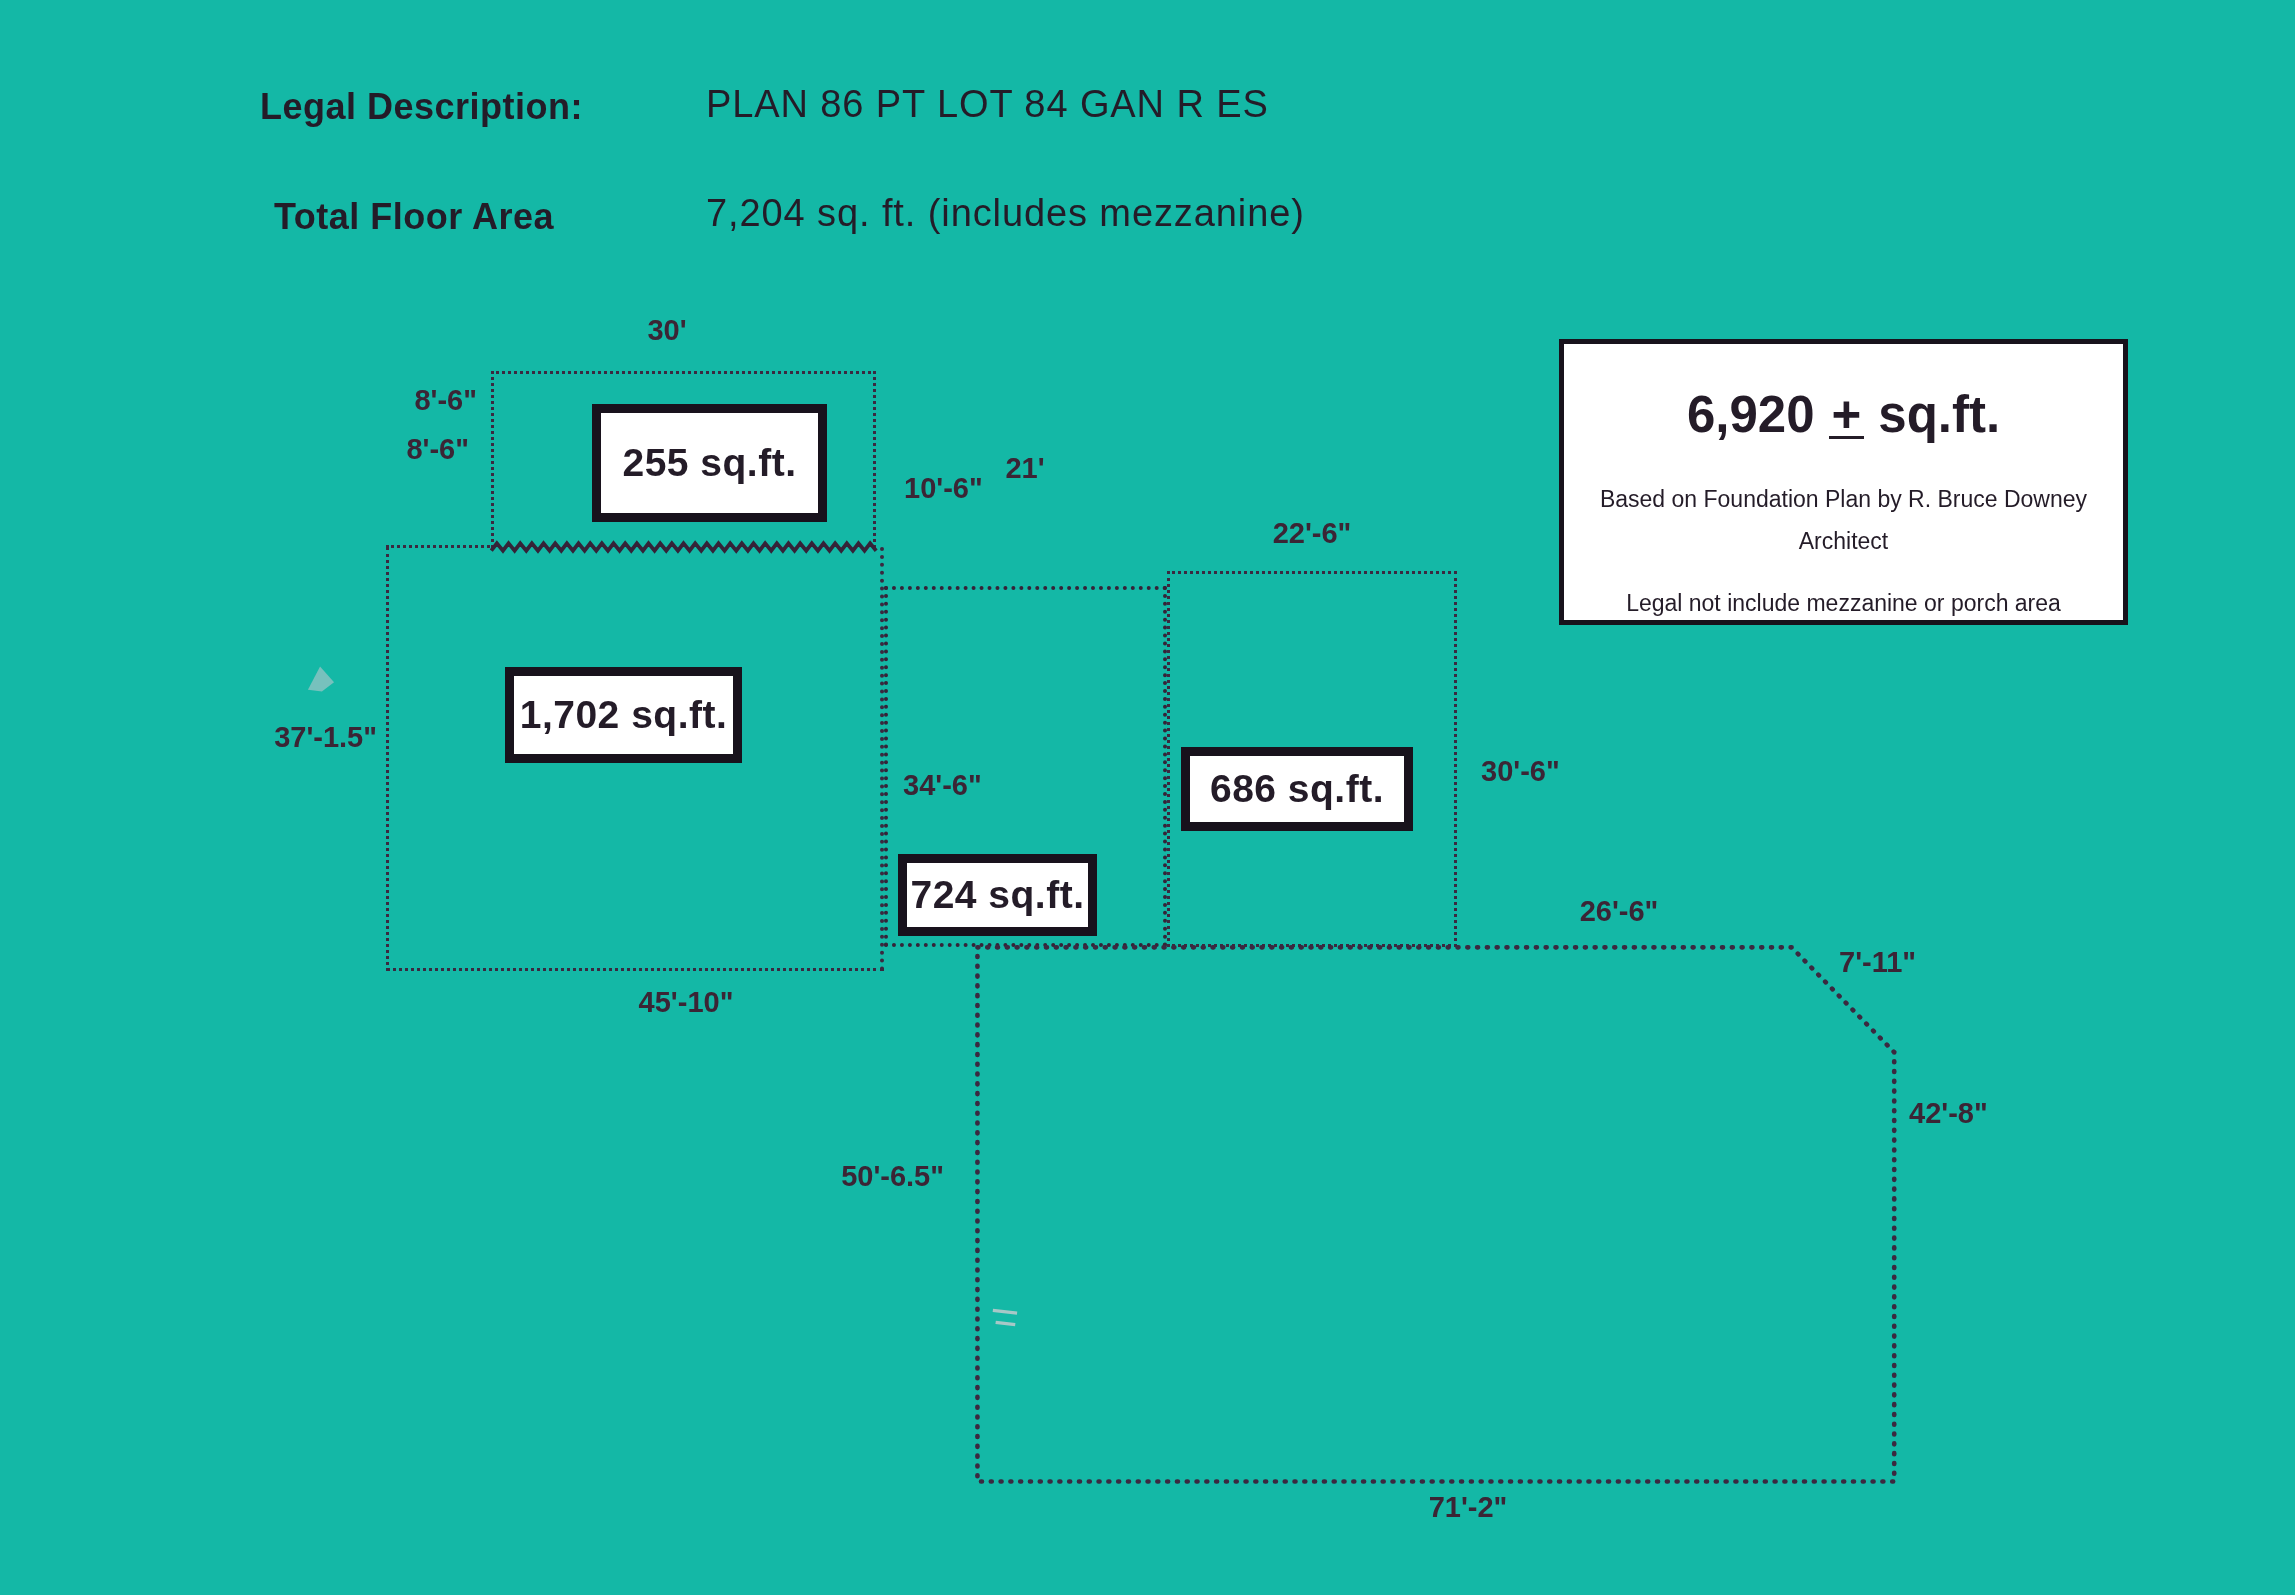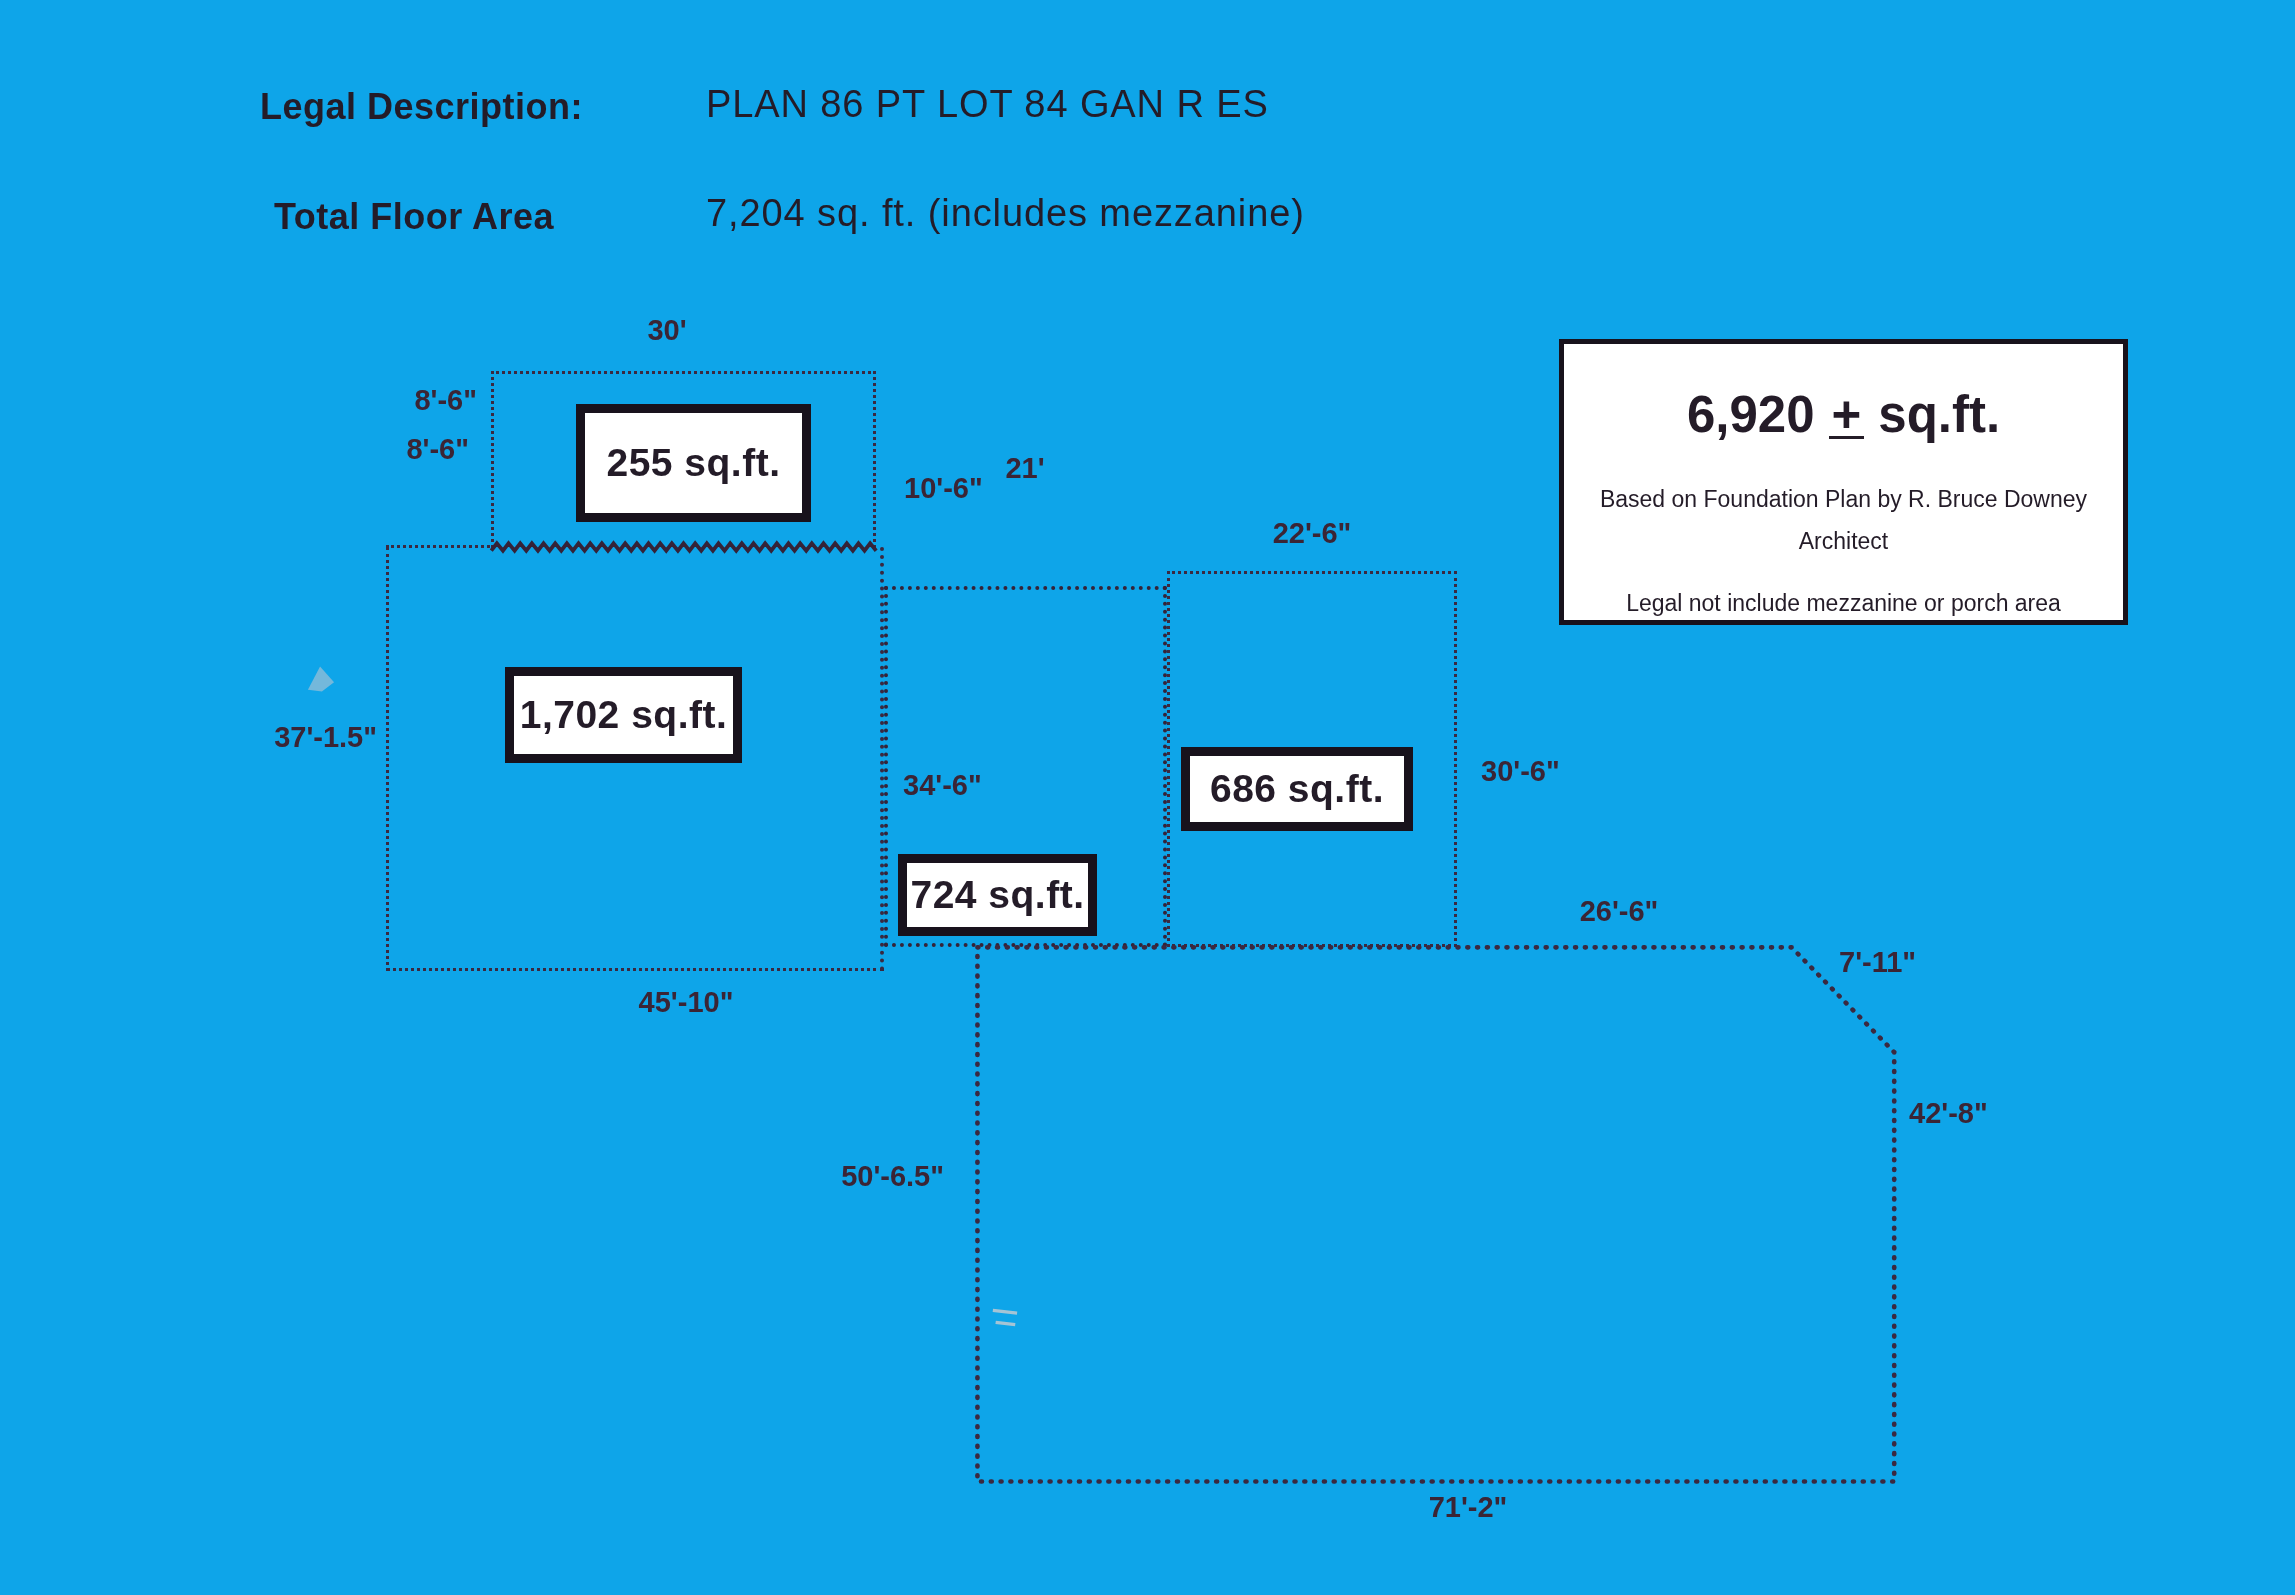--- a/index.html
+++ b/index.html
@@ -1,19 +1,19 @@
 <!DOCTYPE html>
 <html style="font-size:7.5px"><head>
 <meta charset="utf-8">
 <style>
   html,body{margin:0;padding:0;background:#e8e8e8;}
   #canvas{
     position:relative;
     width:2295px;height:1596px;
-    background:#0ea5e9;
+    background:#14b8a6;
     overflow:hidden;
     font-family:"Liberation Sans", sans-serif;
     color:#241c28;
   }
   
   .hdr-label{position:absolute;font-size:36px;font-weight:700;letter-spacing:0.5px;color:#241c28;}
   .hdr-value{position:absolute;font-size:38px;font-weight:400;letter-spacing:0.9px;color:#241c28;}
   
   .outline{position:absolute;box-sizing:border-box;}
   .dot{border:3.7px dotted #3b2940;}
@@ -73,21 +73,21 @@
 
   <div class="outline dot" style="left:1167px;top:571px;width:290px;height:376px;"></div>
 
   <svg id="svg-layer" width="2295" height="1596" viewBox="0 0 4919 3420">
     <polygon points="2095,2030 3840,2030 4060,2255 4060,3175 2095,3175" fill="none" stroke="#3b2940" stroke-width="10" stroke-dasharray="2 19" stroke-linecap="round"></polygon>
     <path d="M1053 1180 l12 -16 l13 16 l12 -16 l13 16 l12 -16 l13 16 l12 -16 l13 16 l12 -16 l13 16 l12 -16 l13 16 l12 -16 l13 16 l12 -16 l13 16 l12 -16 l13 16 l12 -16 l13 16 l12 -16 l13 16 l12 -16 l13 16 l12 -16 l13 16 l12 -16 l13 16 l12 -16 l13 16 l12 -16 l13 16 l12 -16 l13 16 l12 -16 l13 16 l12 -16 l13 16 l12 -16 l13 16 l12 -16 l13 16 l12 -16 l13 16 l12 -16 l13 16 l12 -16 l13 16 l12 -16 l13 16 l12 -16 l13 16 l12 -16 l13 16 l12 -16 l13 16 l12 -16 l13 16 l12 -16 l13 16 l12 -16 l13 16 l12 -16 l13 16 l12 -16 l13 16" fill="none" stroke="#352338" stroke-width="8"></path>
     <path d="M660 1478 L686 1428 L716 1462 L690 1482 Z" fill="#c9c9cf" opacity="0.55"></path>
     <path d="M2128 2808 l52 6 M2134 2834 l42 5" stroke="#cccccf" stroke-width="7" fill="none" opacity="0.8"></path>
   </svg>
 
-  <div class="areabox" style="left:576px;top:404px;width:235px;height:118px;">
+  <div class="areabox" style="left:592px;top:404px;width:235px;height:118px;">
     <span>255 sq.ft.</span>
   </div>
   <div class="areabox" style="left:505px;top:667px;width:237px;height:96px;">
     <span>1,702 sq.ft.</span>
   </div>
   <div class="areabox" style="left:898px;top:854px;width:199px;height:82px;">
     <span>724 sq.ft.</span>
   </div>
   <div class="areabox" style="left:1181px;top:747px;width:232px;height:84px;">
     <span>686 sq.ft.</span>

